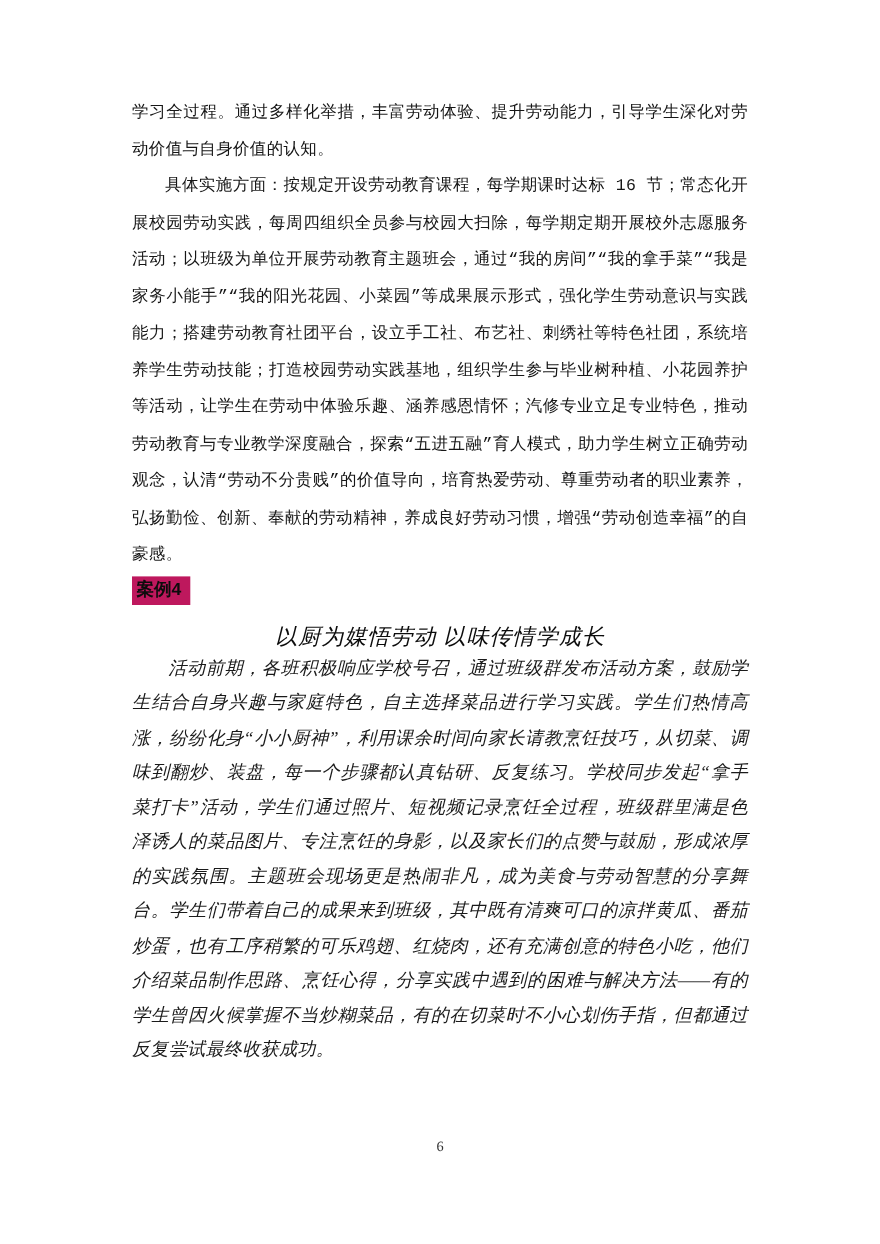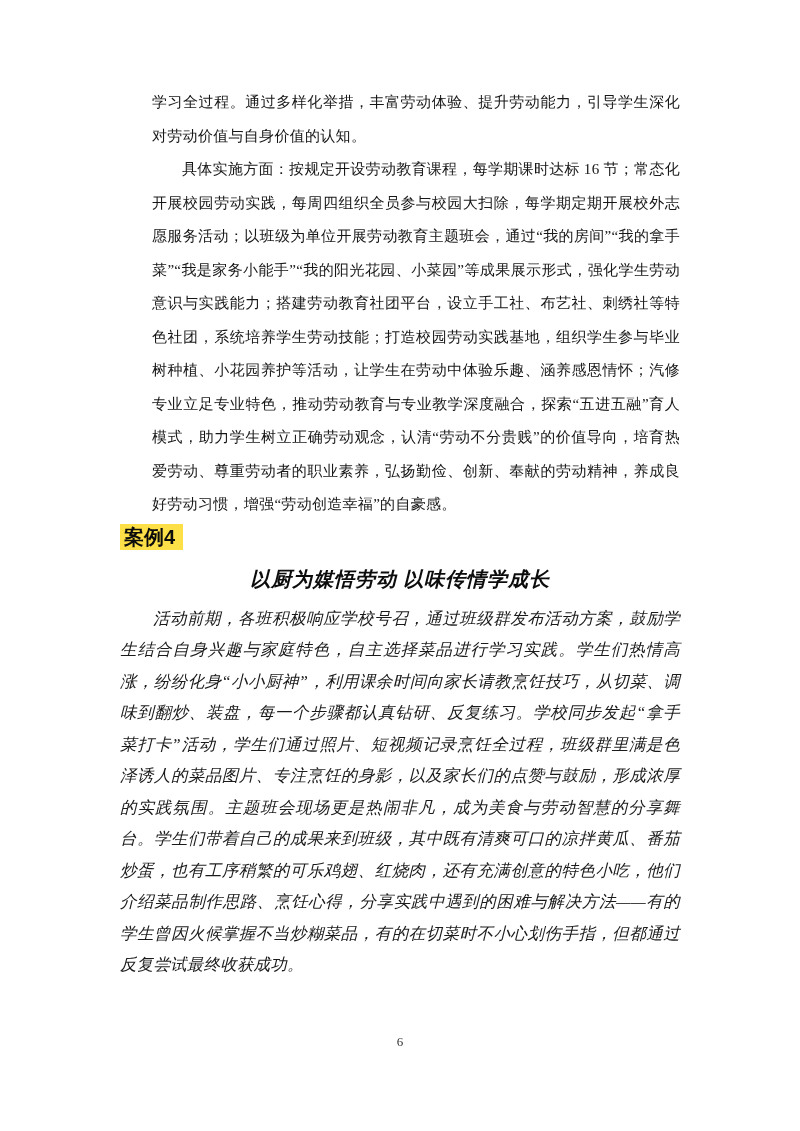--- a/index.html
+++ b/index.html
@@ -16,46 +16,45 @@
     color: #161616;
   }
   .content {
     position: absolute;
     left: 120px;
     right: 120px;
     top: 0;
   }
   p { margin: 0; }
   .songti {
-    font-family: Liberation Serif, serif;
+    font-family: Liberation Mono, monospace;
     font-size: 15px;
     line-height: 33.5px;
     text-align: justify;
     letter-spacing: 0.3px;
     color: #161616;
-    margin-left: 32px;
   }
   .songti.first { margin-top: 86px; }
   .indent { text-indent: 2em; }
   .case-label-row { margin-top: 2px; }
   .case-label {
     display: inline-block;
     font-family: "Liberation Sans", "DejaVu Sans", sans-serif;
     font-weight: bold;
-    font-size: 20px;
+    font-size: 16px;
     line-height: 20px;
     padding: 3px 8px 3px 4px;
-    background: #fde047;
+    background: #be185d;
     color: #0c0c0c;
   }
   .case-title {
-    margin: 16px 0 11px 0;
+    margin: 16px 0 0 0;
     font-family: "Liberation Serif", "DejaVu Serif", serif;
     font-style: italic;
-    font-weight: bold;
+    font-weight: normal;
     font-size: 20px;
     line-height: 26px;
     text-align: center;
     letter-spacing: 1px;
     color: #0c0c0c;
   }
   .kaiti {
     font-family: "Liberation Serif", "DejaVu Serif", serif;
     font-style: italic;
     font-size: 16.5px;

